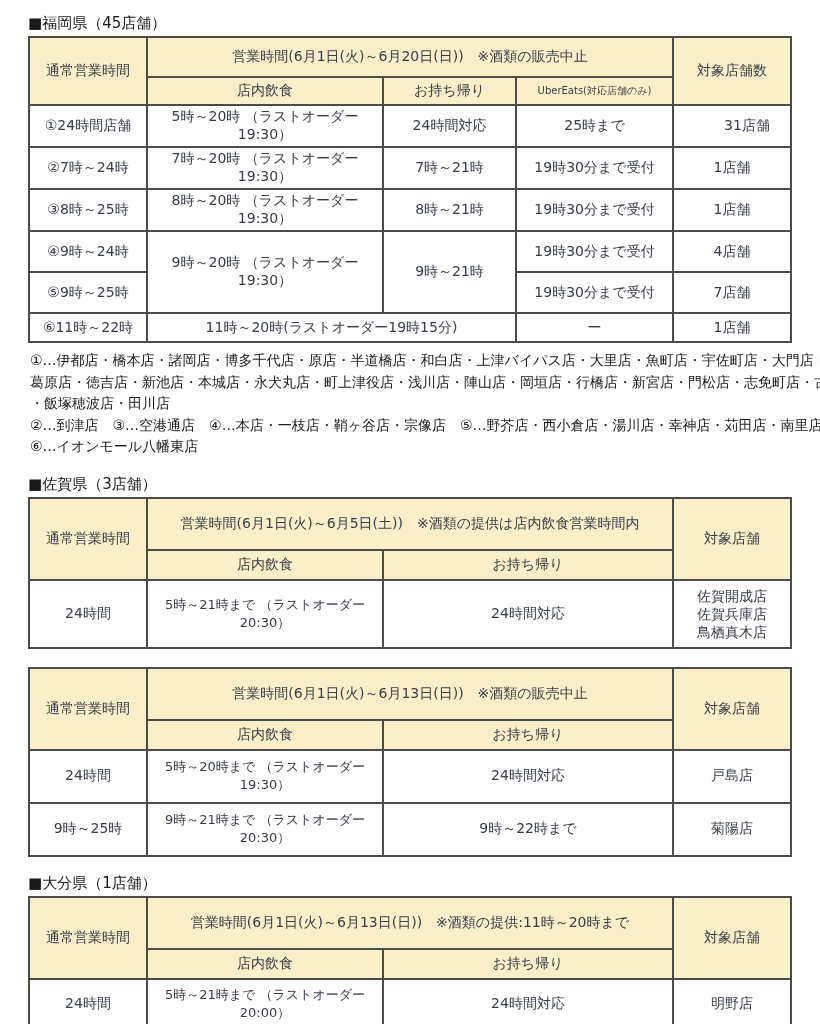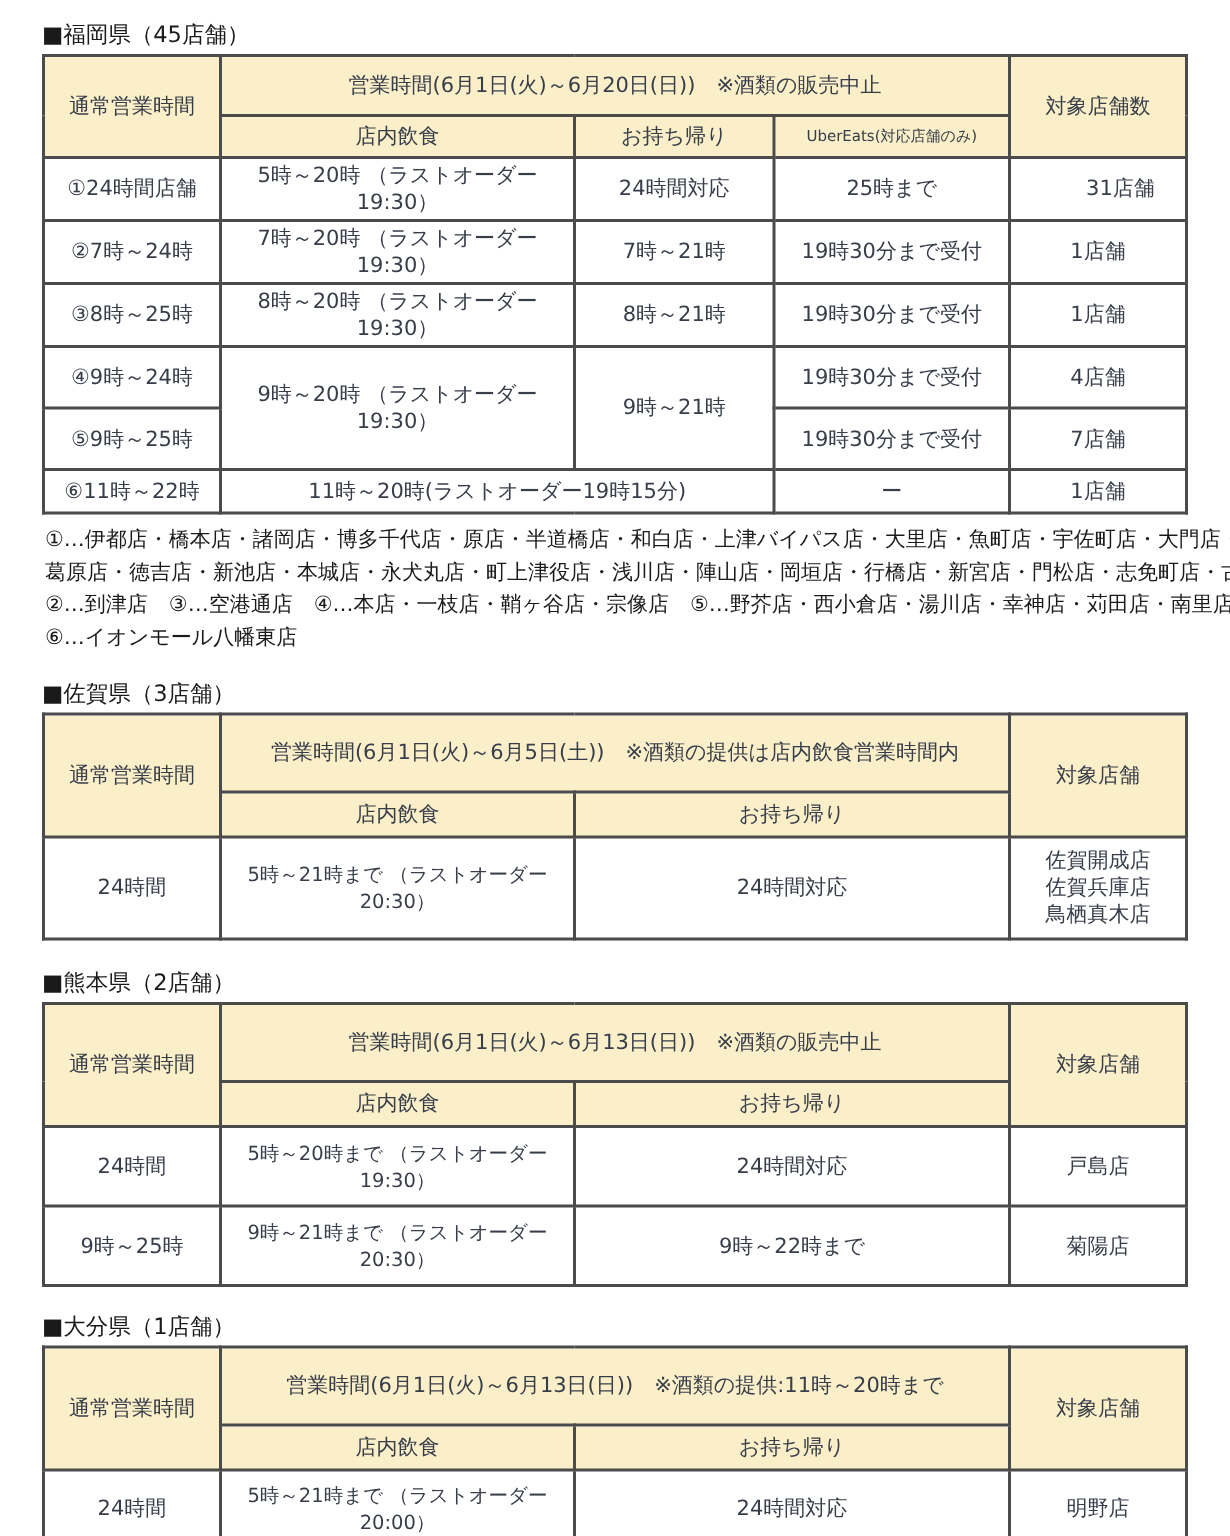--- a/index.html
+++ b/index.html
@@ -104,20 +104,21 @@
           <td style="border-color: rgb(75, 75, 75);">ー</td>
           <td style="border-color: rgb(75, 75, 75);">1店舗</td>
         </tr>
       </tbody>
     </table>
   </div>
 
   <div class="details">
     <div>①…伊都店・橋本店・諸岡店・博多千代店・原店・半道橋店・和白店・上津バイパス店・大里店・魚町店・宇佐町店・大門店・貴船店・中間店</div>
     <div>葛原店・徳吉店・新池店・本城店・永犬丸店・町上津役店・浅川店・陣山店・岡垣店・行橋店・新宮店・門松店・志免町店・古賀店・太宰府店</div>
+    <div>・飯塚穂波店・田川店</div>
     <div>②…到津店　③…空港通店　④…本店・一枝店・鞘ヶ谷店・宗像店　⑤…野芥店・西小倉店・湯川店・幸神店・苅田店・南里店・春日白水店</div>
     <div>⑥…イオンモール八幡東店</div>
   </div>
 
   <div class="section">
     <div class="sec-heading">■佐賀県（3店舗）</div>
     <table class="t2">
       <colgroup>
         <col style="width:118px">
           <col style="width:236px">
@@ -144,21 +145,20 @@
             <span>鳥栖真木店</span>
           </td>
         </tr>
       </tbody>
     </table>
   </div>
 
   <div class="gap-lg"></div>
 
   <div class="section">
-    <div class="sec-heading">■熊本県（2店舗）</div>
     <table class="t2">
       <colgroup>
         <col style="width:118px">
           <col style="width:236px">
           <col style="width:290px">
           <col style="width:118px">
       </colgroup>
       <tbody>
         <tr class="hdr h1">
           <td rowspan="2" style="border-color: rgb(75, 75, 75);">通常営業時間</td>

